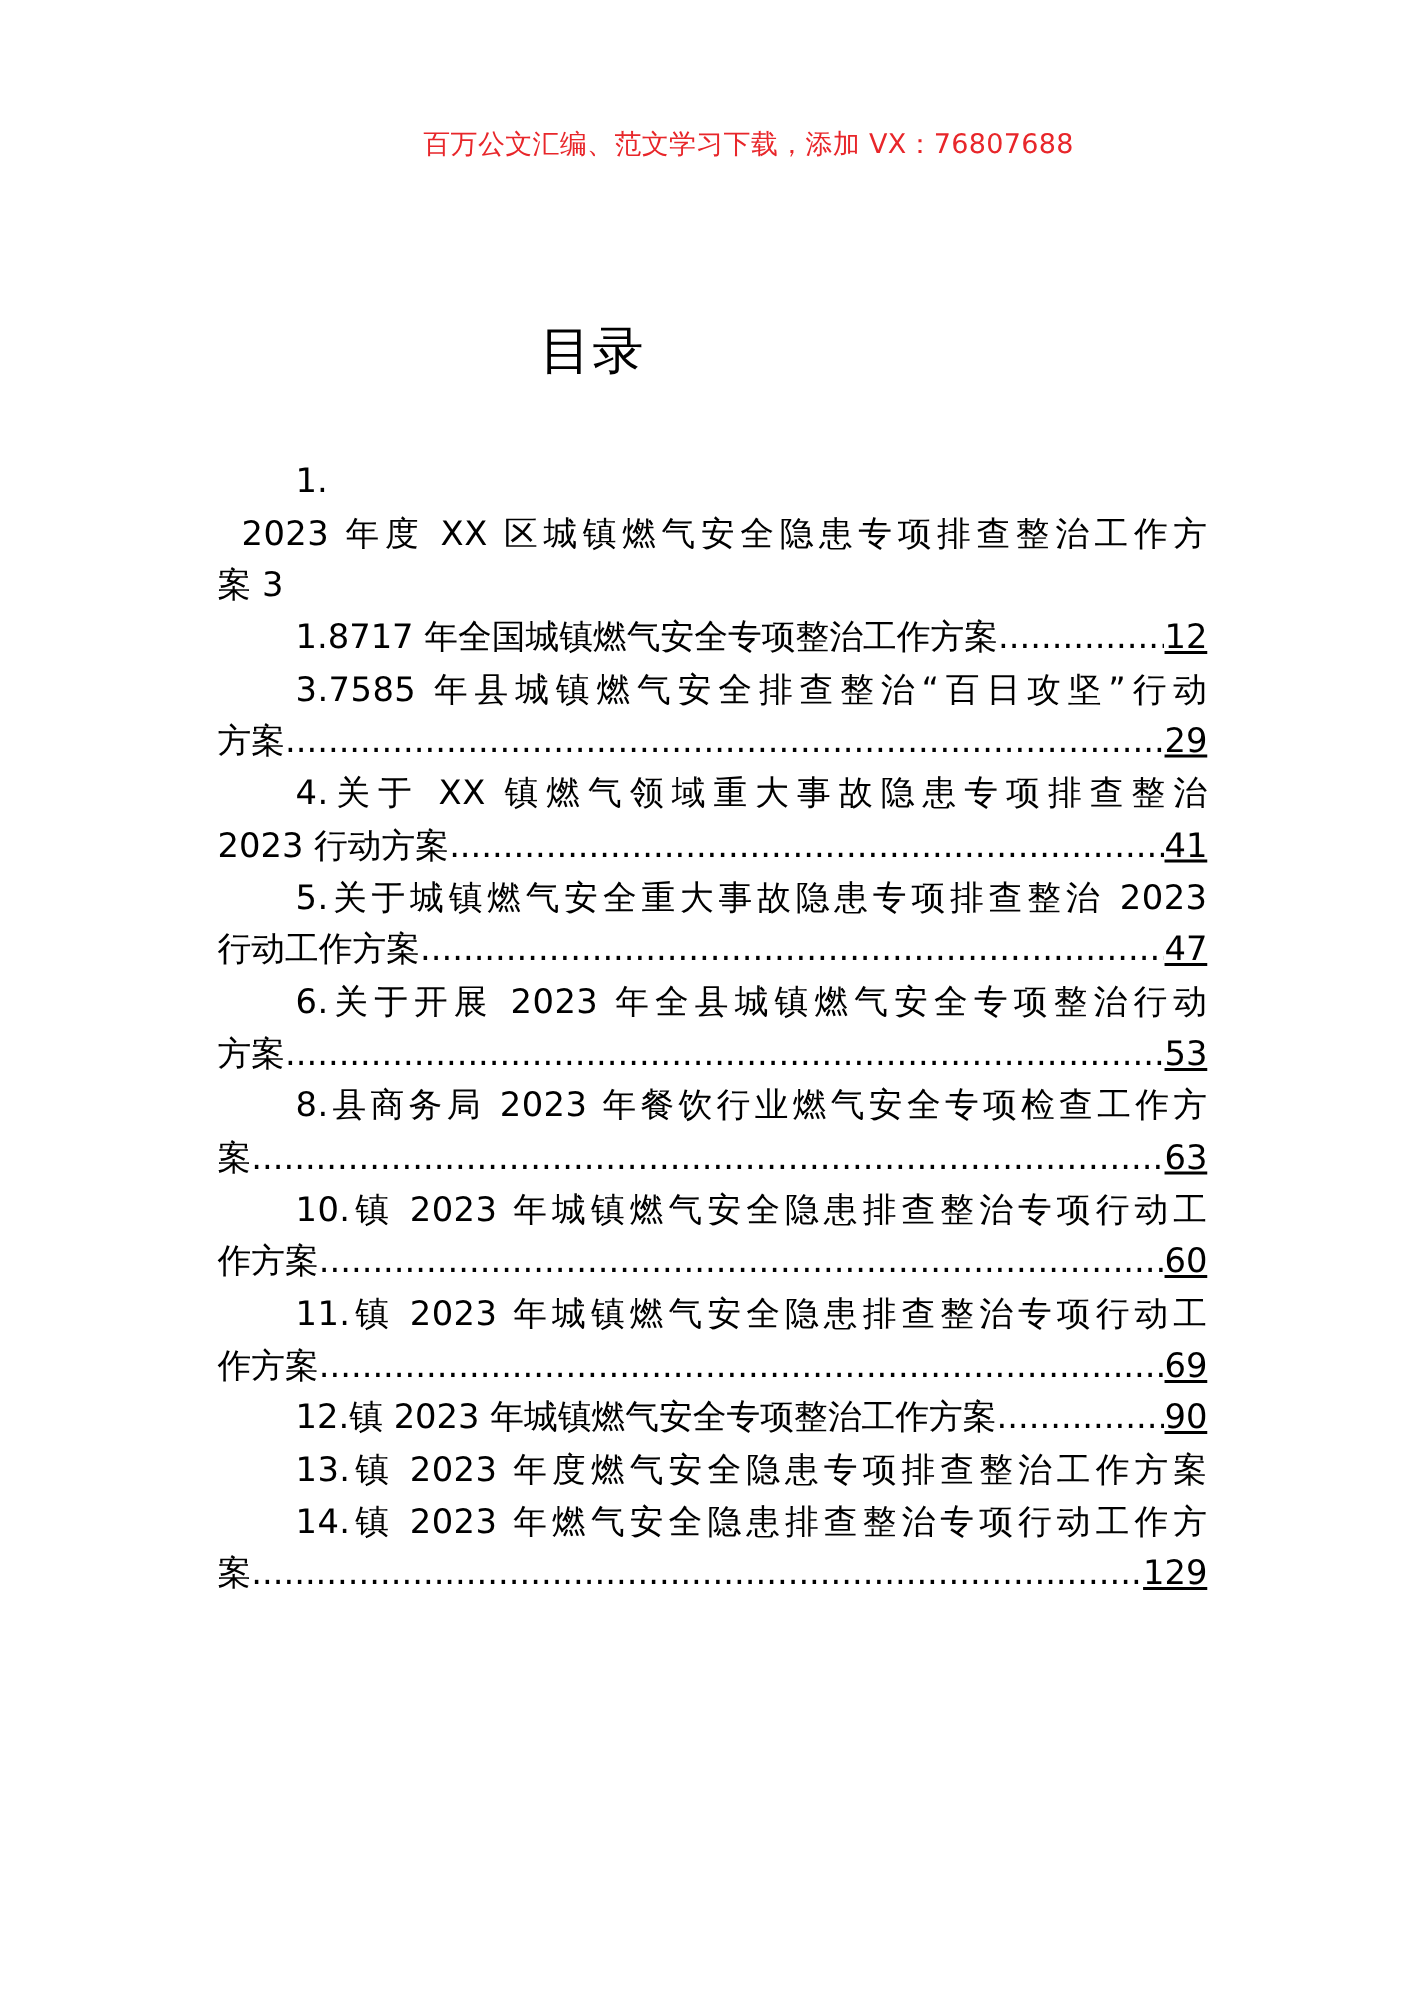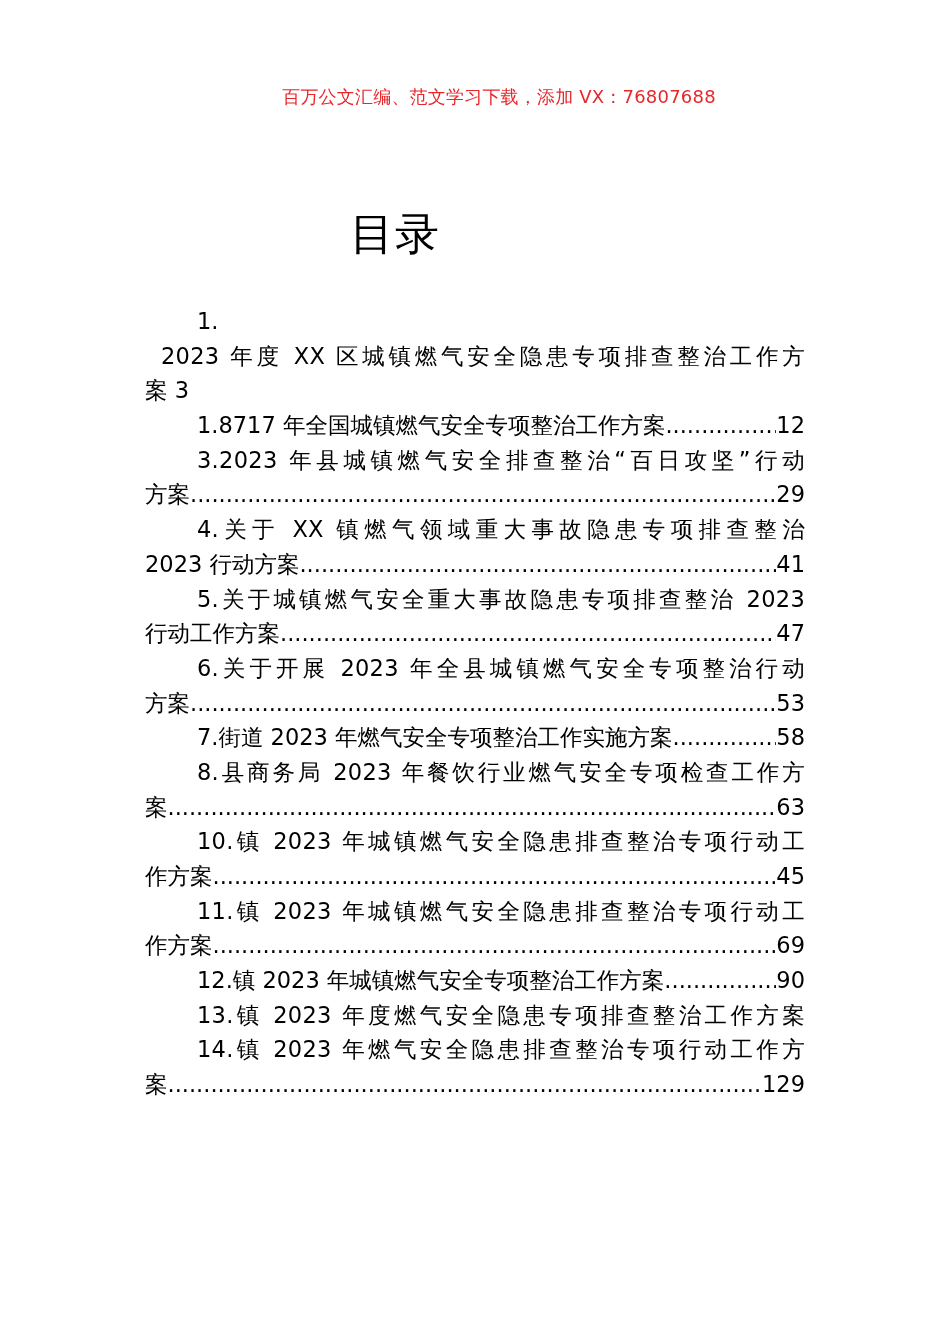--- a/index.html
+++ b/index.html
@@ -26,21 +26,21 @@
       color: #e8262a;
       letter-spacing: 0.2px;
       padding-left: 24px;
     }
     .page-title {
       position: absolute;
       top: 212px;
       left: 0;
       width: 790px;
       text-align: center;
-      font-size: 44px;
+      font-size: 34px;
       line-height: 44px;
       color: #000000;
       letter-spacing: 1px;
     }
     .toc {
       position: absolute;
       top: 304px;
       left: 145px;
       width: 660px;
     }
@@ -74,20 +74,21 @@
       flex: 1 1 auto;
       overflow: hidden;
       white-space: nowrap;
       letter-spacing: 0;
     }
     .toc-line .leader::before {
       content: "................................................................................................................................................................";
     }
     .toc-line .page {
       flex: 0 0 auto;
+      text-decoration: underline;
     }
     .toc-entry {
       display: block;
       text-decoration: none;
       color: inherit;
       cursor: pointer;
     }
   </style>
 </head>
 <body>
@@ -113,21 +114,21 @@
   <div class="toc-entry">
     <div class="toc-line indent">
       <span class="text">1.8717 年全国城镇燃气安全专项整治工作方案</span>
       <span class="leader"></span>
       <span class="page">12</span>
     </div>
   </div>
 
   <div class="toc-entry">
     <div class="toc-line indent">
-      <span class="text justify">3.2023 年县城镇燃气安全排查整治“百日攻坚”行动</span>
+      <span class="text justify">3.7585 年县城镇燃气安全排查整治“百日攻坚”行动</span>
     </div>
     <div class="toc-line">
       <span class="text">方案</span>
       <span class="leader"></span>
       <span class="page">29</span>
     </div>
   </div>
 
   <div class="toc-entry">
     <div class="toc-line indent">
@@ -155,48 +156,41 @@
     <div class="toc-line indent">
       <span class="text justify">6.关于开展 2023 年全县城镇燃气安全专项整治行动</span>
     </div>
     <div class="toc-line">
       <span class="text">方案</span>
       <span class="leader"></span>
       <span class="page">53</span>
     </div>
   </div>
 
-  <div class="toc-entry">
-    <div class="toc-line indent">
-      <span class="text">7.街道 2023 年燃气安全专项整治工作实施方案</span>
-      <span class="leader"></span>
-      <span class="page">58</span>
-    </div>
-  </div>
 
   <div class="toc-entry">
     <div class="toc-line indent">
       <span class="text justify">8.县商务局 2023 年餐饮行业燃气安全专项检查工作方</span>
     </div>
     <div class="toc-line">
       <span class="text">案</span>
       <span class="leader"></span>
       <span class="page">63</span>
     </div>
   </div>
 
 
   <div class="toc-entry">
     <div class="toc-line indent">
       <span class="text justify">10.镇 2023 年城镇燃气安全隐患排查整治专项行动工</span>
     </div>
     <div class="toc-line">
       <span class="text">作方案</span>
       <span class="leader"></span>
-      <span class="page">45</span>
+      <span class="page">60</span>
     </div>
   </div>
 
   <div class="toc-entry">
     <div class="toc-line indent">
       <span class="text justify">11.镇 2023 年城镇燃气安全隐患排查整治专项行动工</span>
     </div>
     <div class="toc-line">
       <span class="text">作方案</span>
       <span class="leader"></span>

